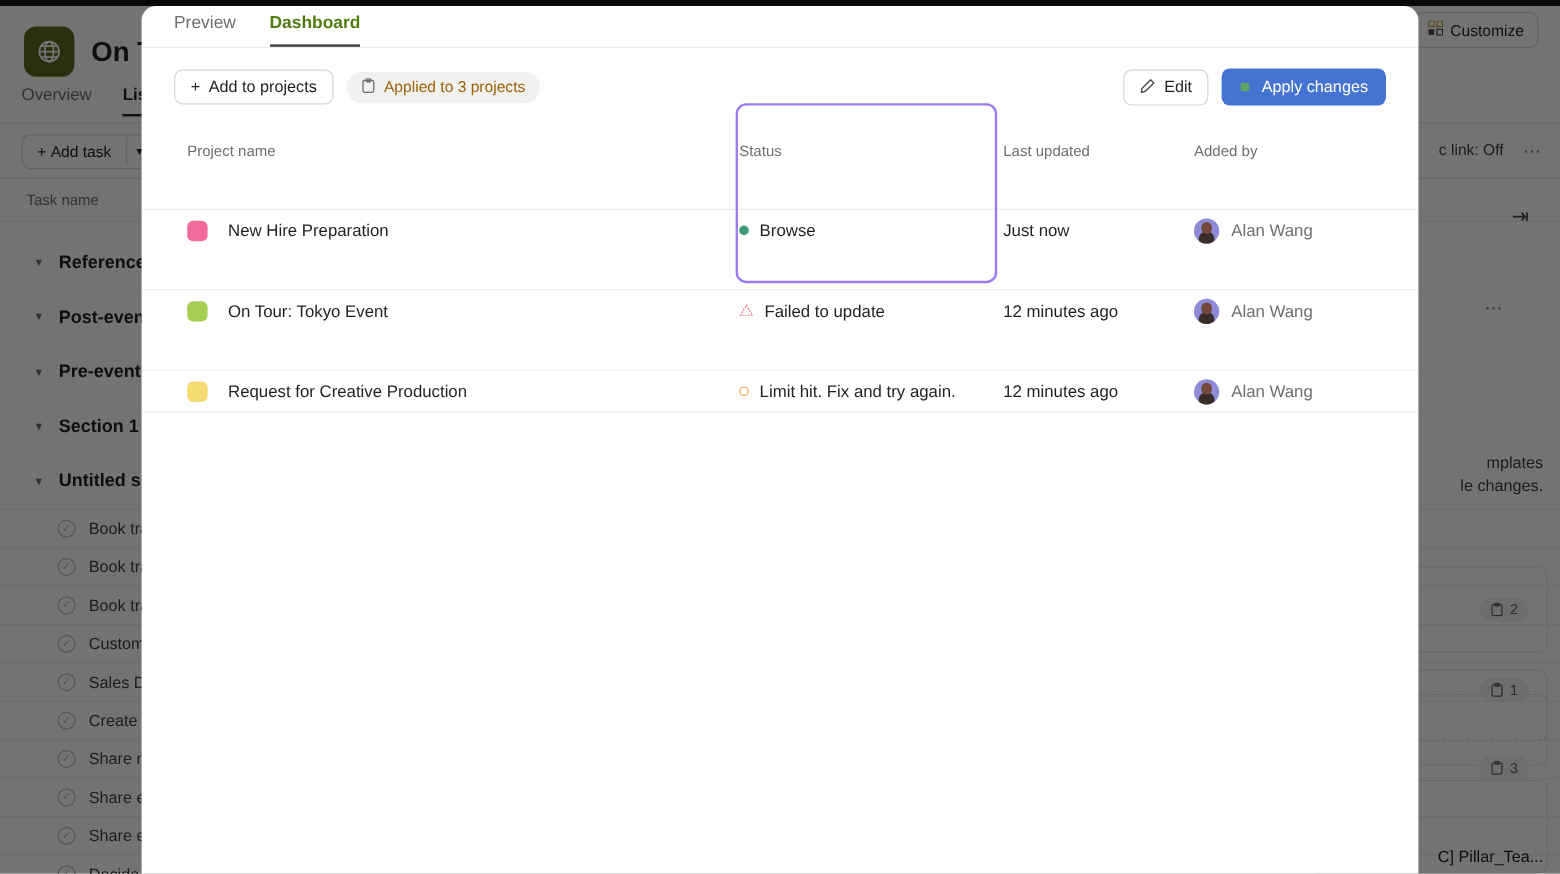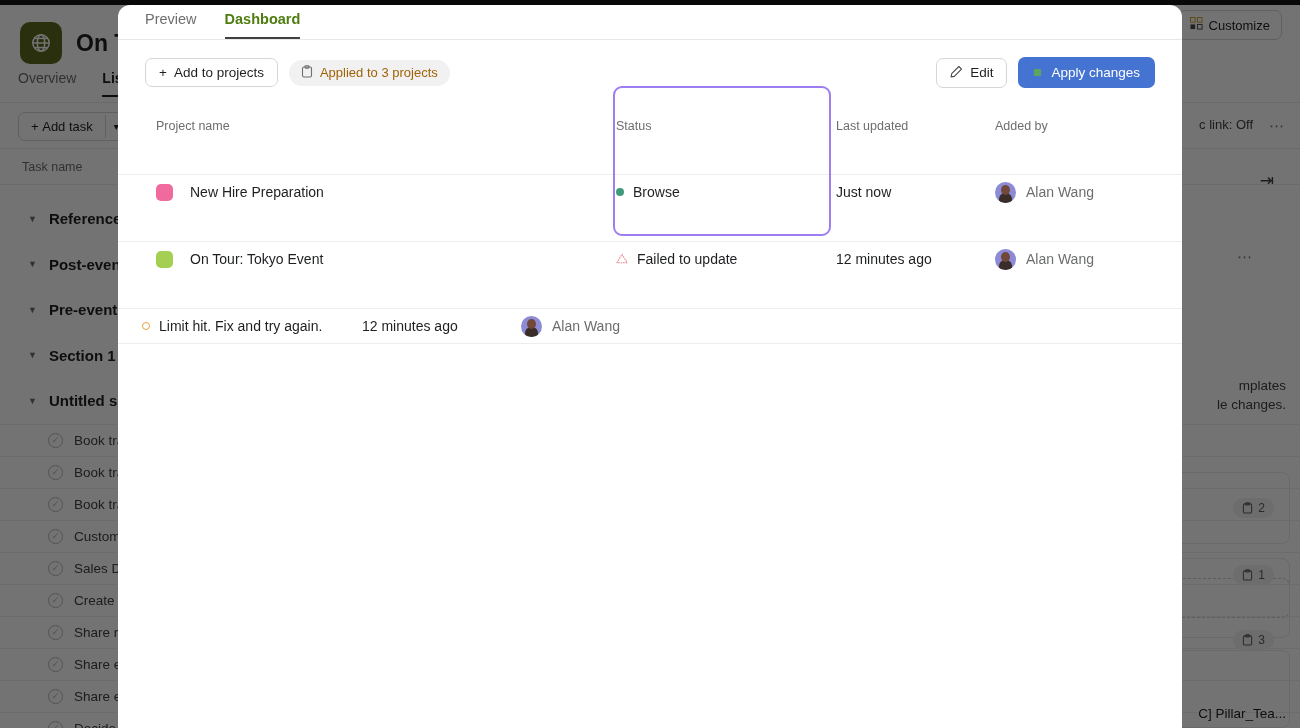--- a/index.html
+++ b/index.html
@@ -441,20 +441,24 @@
         <span>Failed to update</span>
       </div>
       <div class="c-updated">12 minutes ago</div>
       <div class="c-added">
         <span class="avatar"></span>
         <span class="added-name">Alan Wang</span>
       </div>
     </div>
 
     <div class="tbl-row tbl-body-row">
+      <div class="c-name">
+        <span class="swatch" style="background:#f5db70;"></span>
+        <span>Request for Creative Production</span>
+      </div>
       <div class="c-status">
         <span class="dot-ring"></span>
         <span>Limit hit. Fix and try again.</span>
       </div>
       <div class="c-updated">12 minutes ago</div>
       <div class="c-added">
         <span class="avatar"></span>
         <span class="added-name">Alan Wang</span>
       </div>
     </div>

